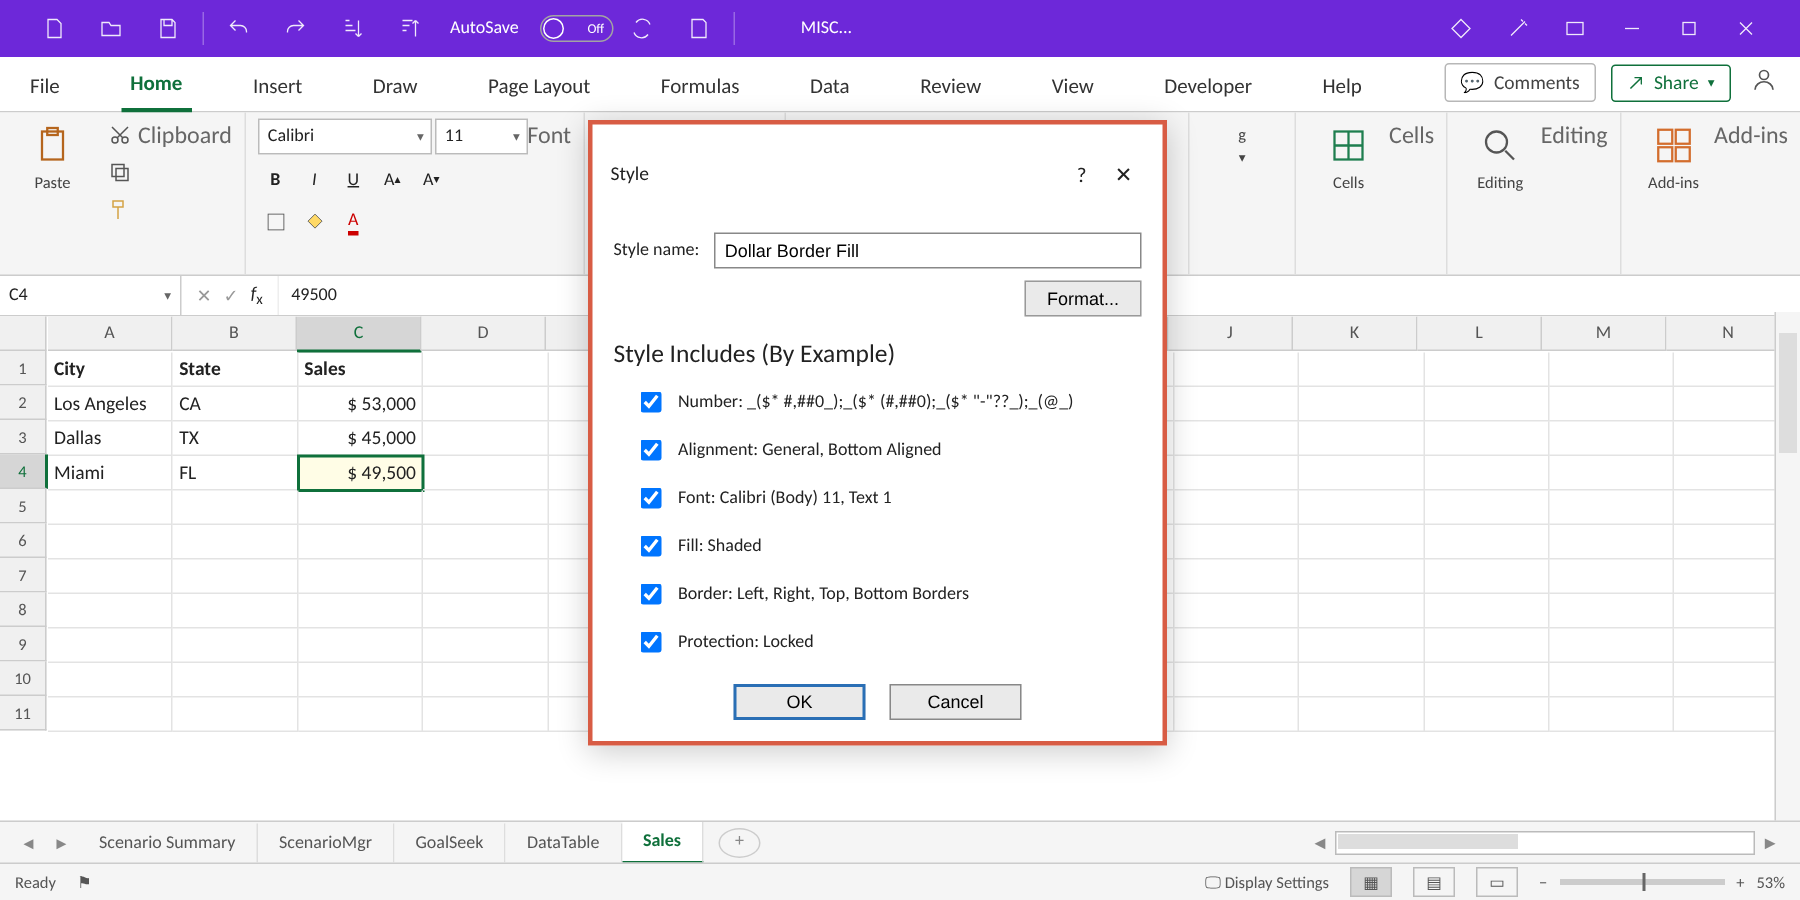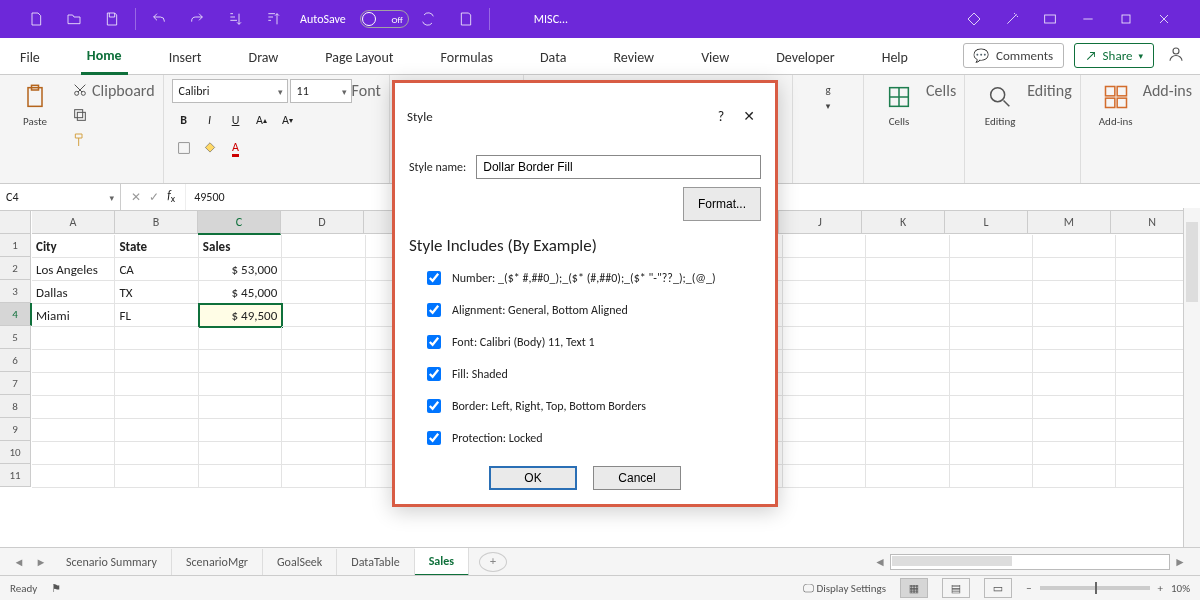--- a/index.html
+++ b/index.html
@@ -49,21 +49,21 @@
 .cell.b{font-weight:700}
 .cell.r{justify-content:flex-end}
 .cell.selcell{outline:2px solid #0f703b;outline-offset:-1px;background:#fffde6}
 .dialog{position:absolute;left:392px;top:80px;width:380px;background:#fff;border:3px solid #d85c44;box-shadow:0 4px 20px rgba(0,0,0,.2);z-index:50}
 .dialog .dtitle{height:34px;display:flex;align-items:center;padding:16px 12px;font-size:13px}
 .dialog .dtitle .sp{flex:1}
 .dialog .dtitle .x{width:28px;text-align:center;font-size:14px}
 .dialog .dbody{padding:6px 14px 14px}
 .dformrow{display:flex;align-items:center;gap:10px;margin-bottom:8px}
 .dformrow input{flex:1;border:1px solid #888;height:22px;padding:0 6px;font-size:12px}
-.dformbtn{border:1px solid #999;background:#eaeaea;height:34px;padding:0 14px;font-size:12px;margin-left:auto}
+.dformbtn{border:1px solid #999;background:#eaeaea;height:24px;padding:0 14px;font-size:12px;margin-left:auto}
 .dsection{font-size:17px;margin:14px 0 10px}
 .dcheck{display:flex;align-items:center;gap:8px;margin:12px 0 12px 14px;font-size:12px}
 .dcheck input{width:14px;height:14px}
 .dbtns{display:flex;justify-content:center;gap:16px;margin-top:18px}
 .dbtns button{width:88px;height:24px;border:1px solid #888;background:#eaeaea;font-size:12px}
 .dbtns button.primary{border:2px solid #2a6fb5;background:#eaeaea}
 .sheet-tabs{position:absolute;left:0;right:0;bottom:24px;height:28px;background:#f5f5f5;border-top:1px solid #ccc;display:flex;align-items:center;padding-left:8px;gap:0}
 .sheet-tabs .nav{width:22px;text-align:center;color:#888;font-size:11px}
 .sheet-tabs .st{padding:6px 14px;border-right:1px solid #ddd;font-size:12px;color:#555;background:#f5f5f5}
 .sheet-tabs .st.active{background:#fff;color:#0f703b;font-weight:600;border-bottom:2px solid #0f703b}
@@ -634,15 +634,15 @@
   <span>⚑</span>
   <span class="sp"></span>
   <span>🖵 <span>Display Settings</span></span>
   <div class="viewbtn active">▦</div>
   <div class="viewbtn">▤</div>
   <div class="viewbtn">▭</div>
   <div class="zoom">
     <span>−</span>
     <div class="ztrack"></div>
     <span>+</span>
-    <span>10%</span>
+    <span>53%</span>
   </div>
 </div>
 
 </body></html>

